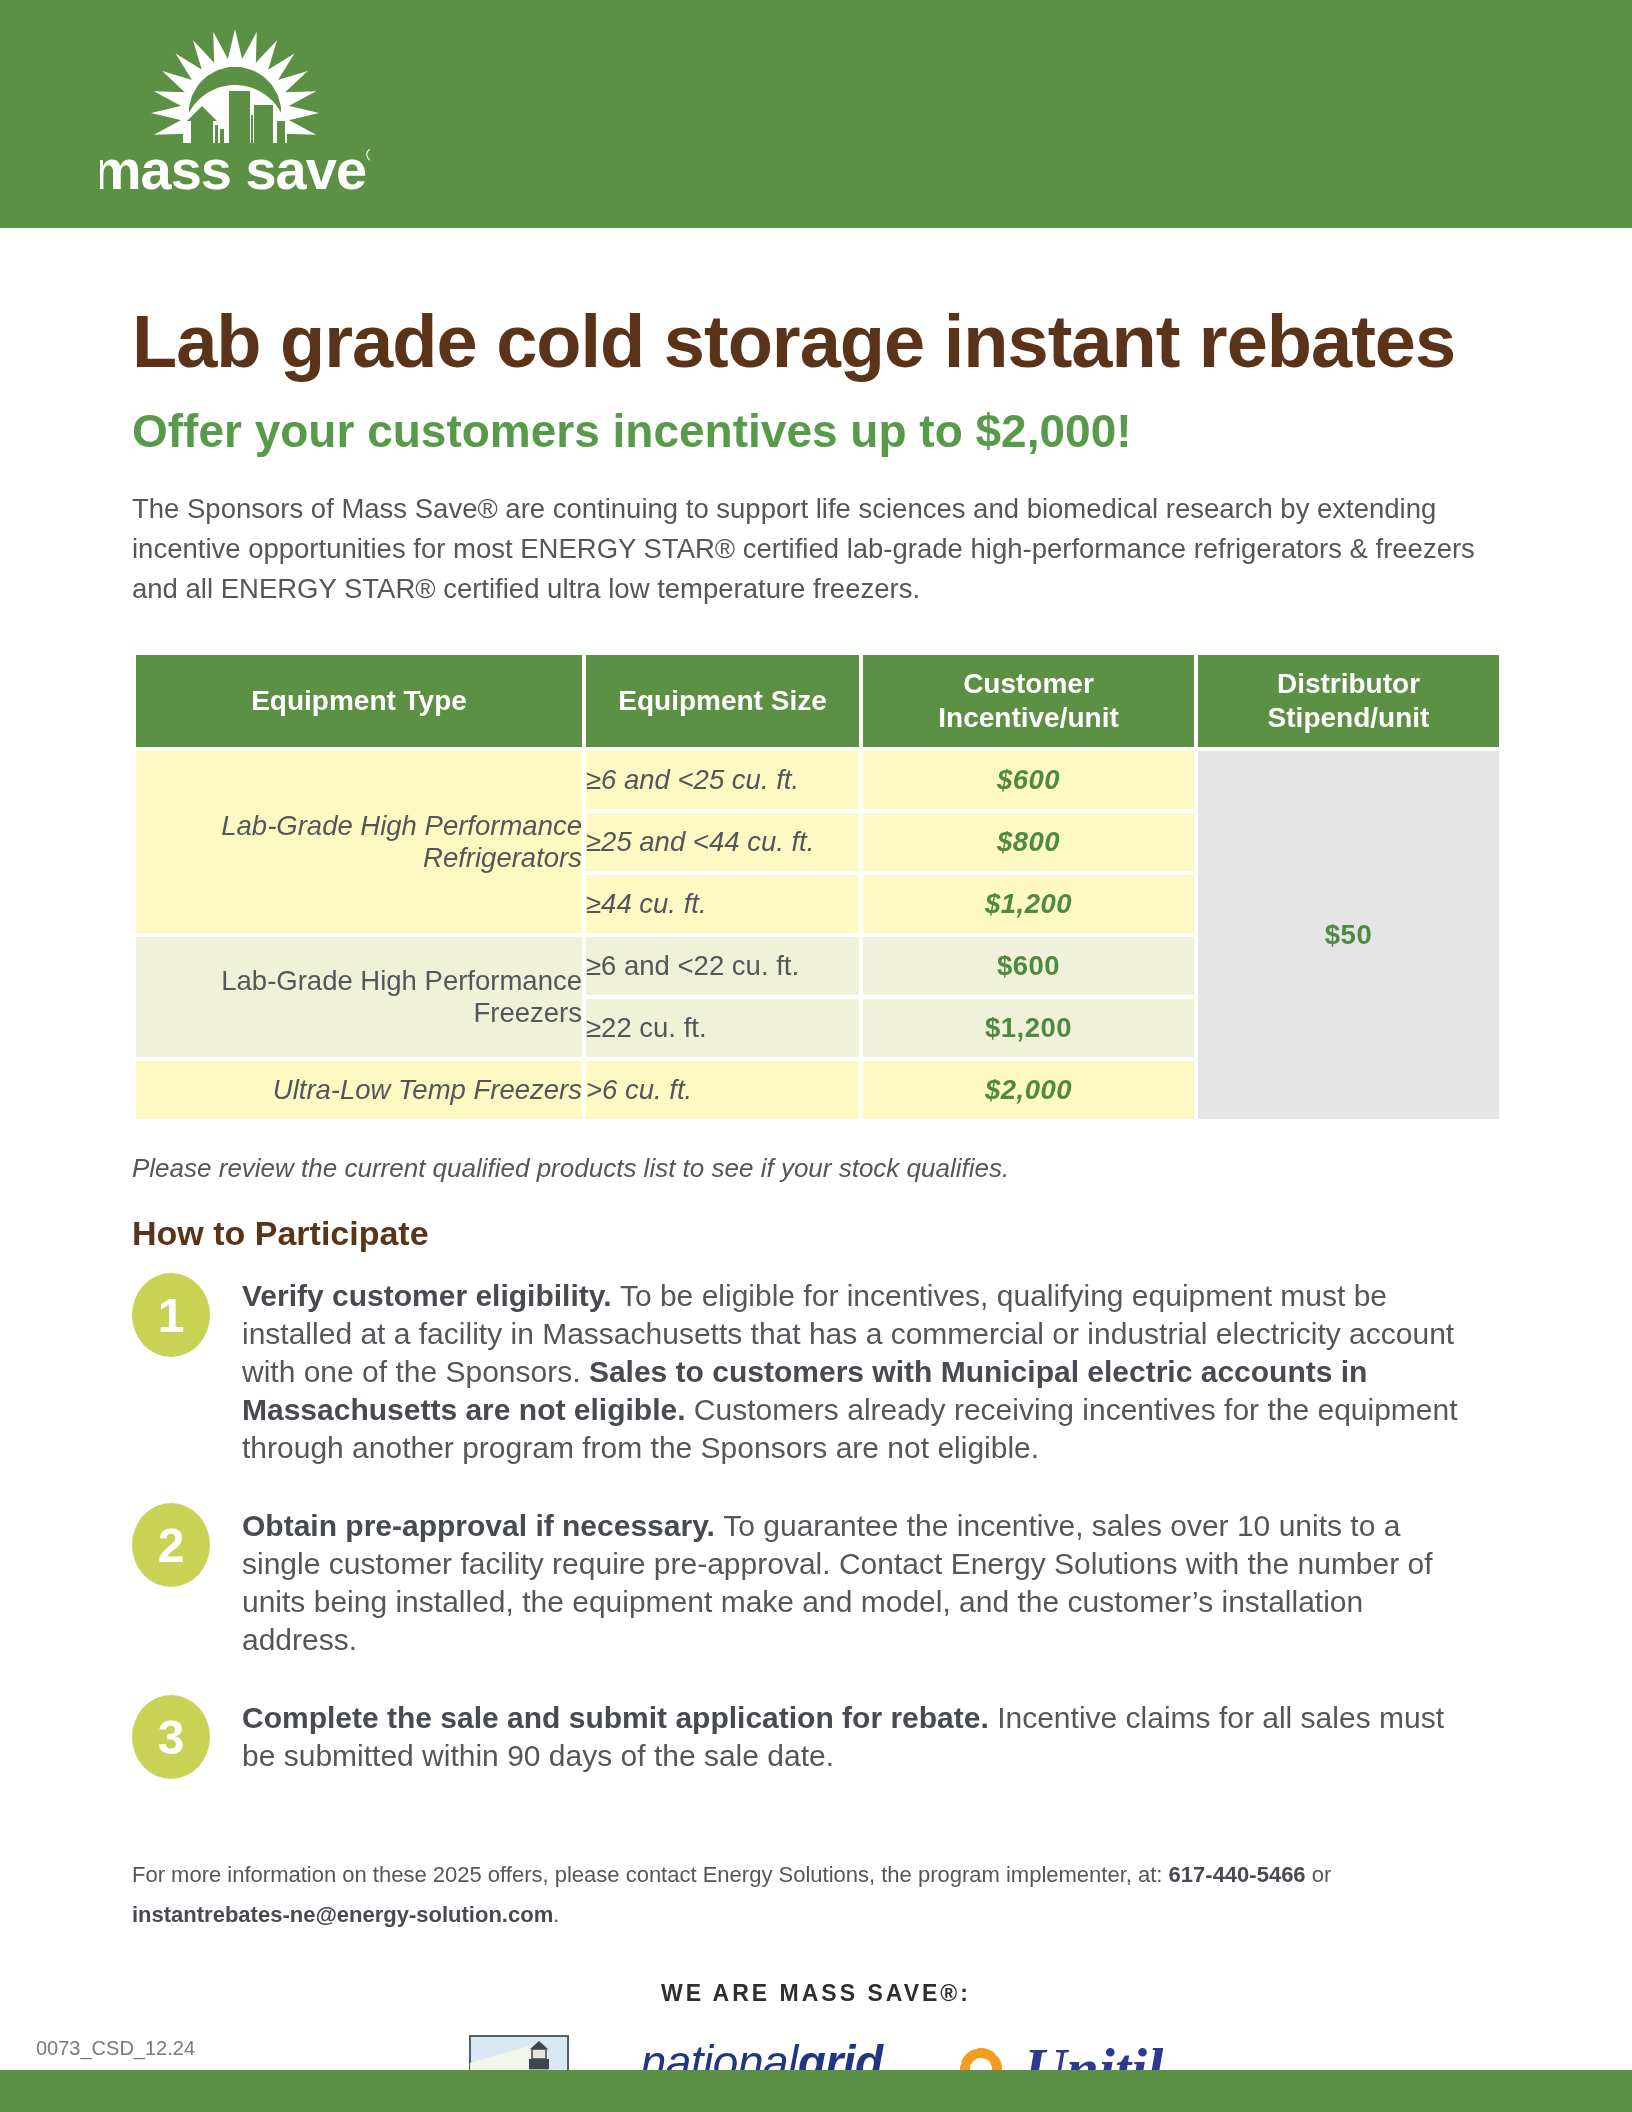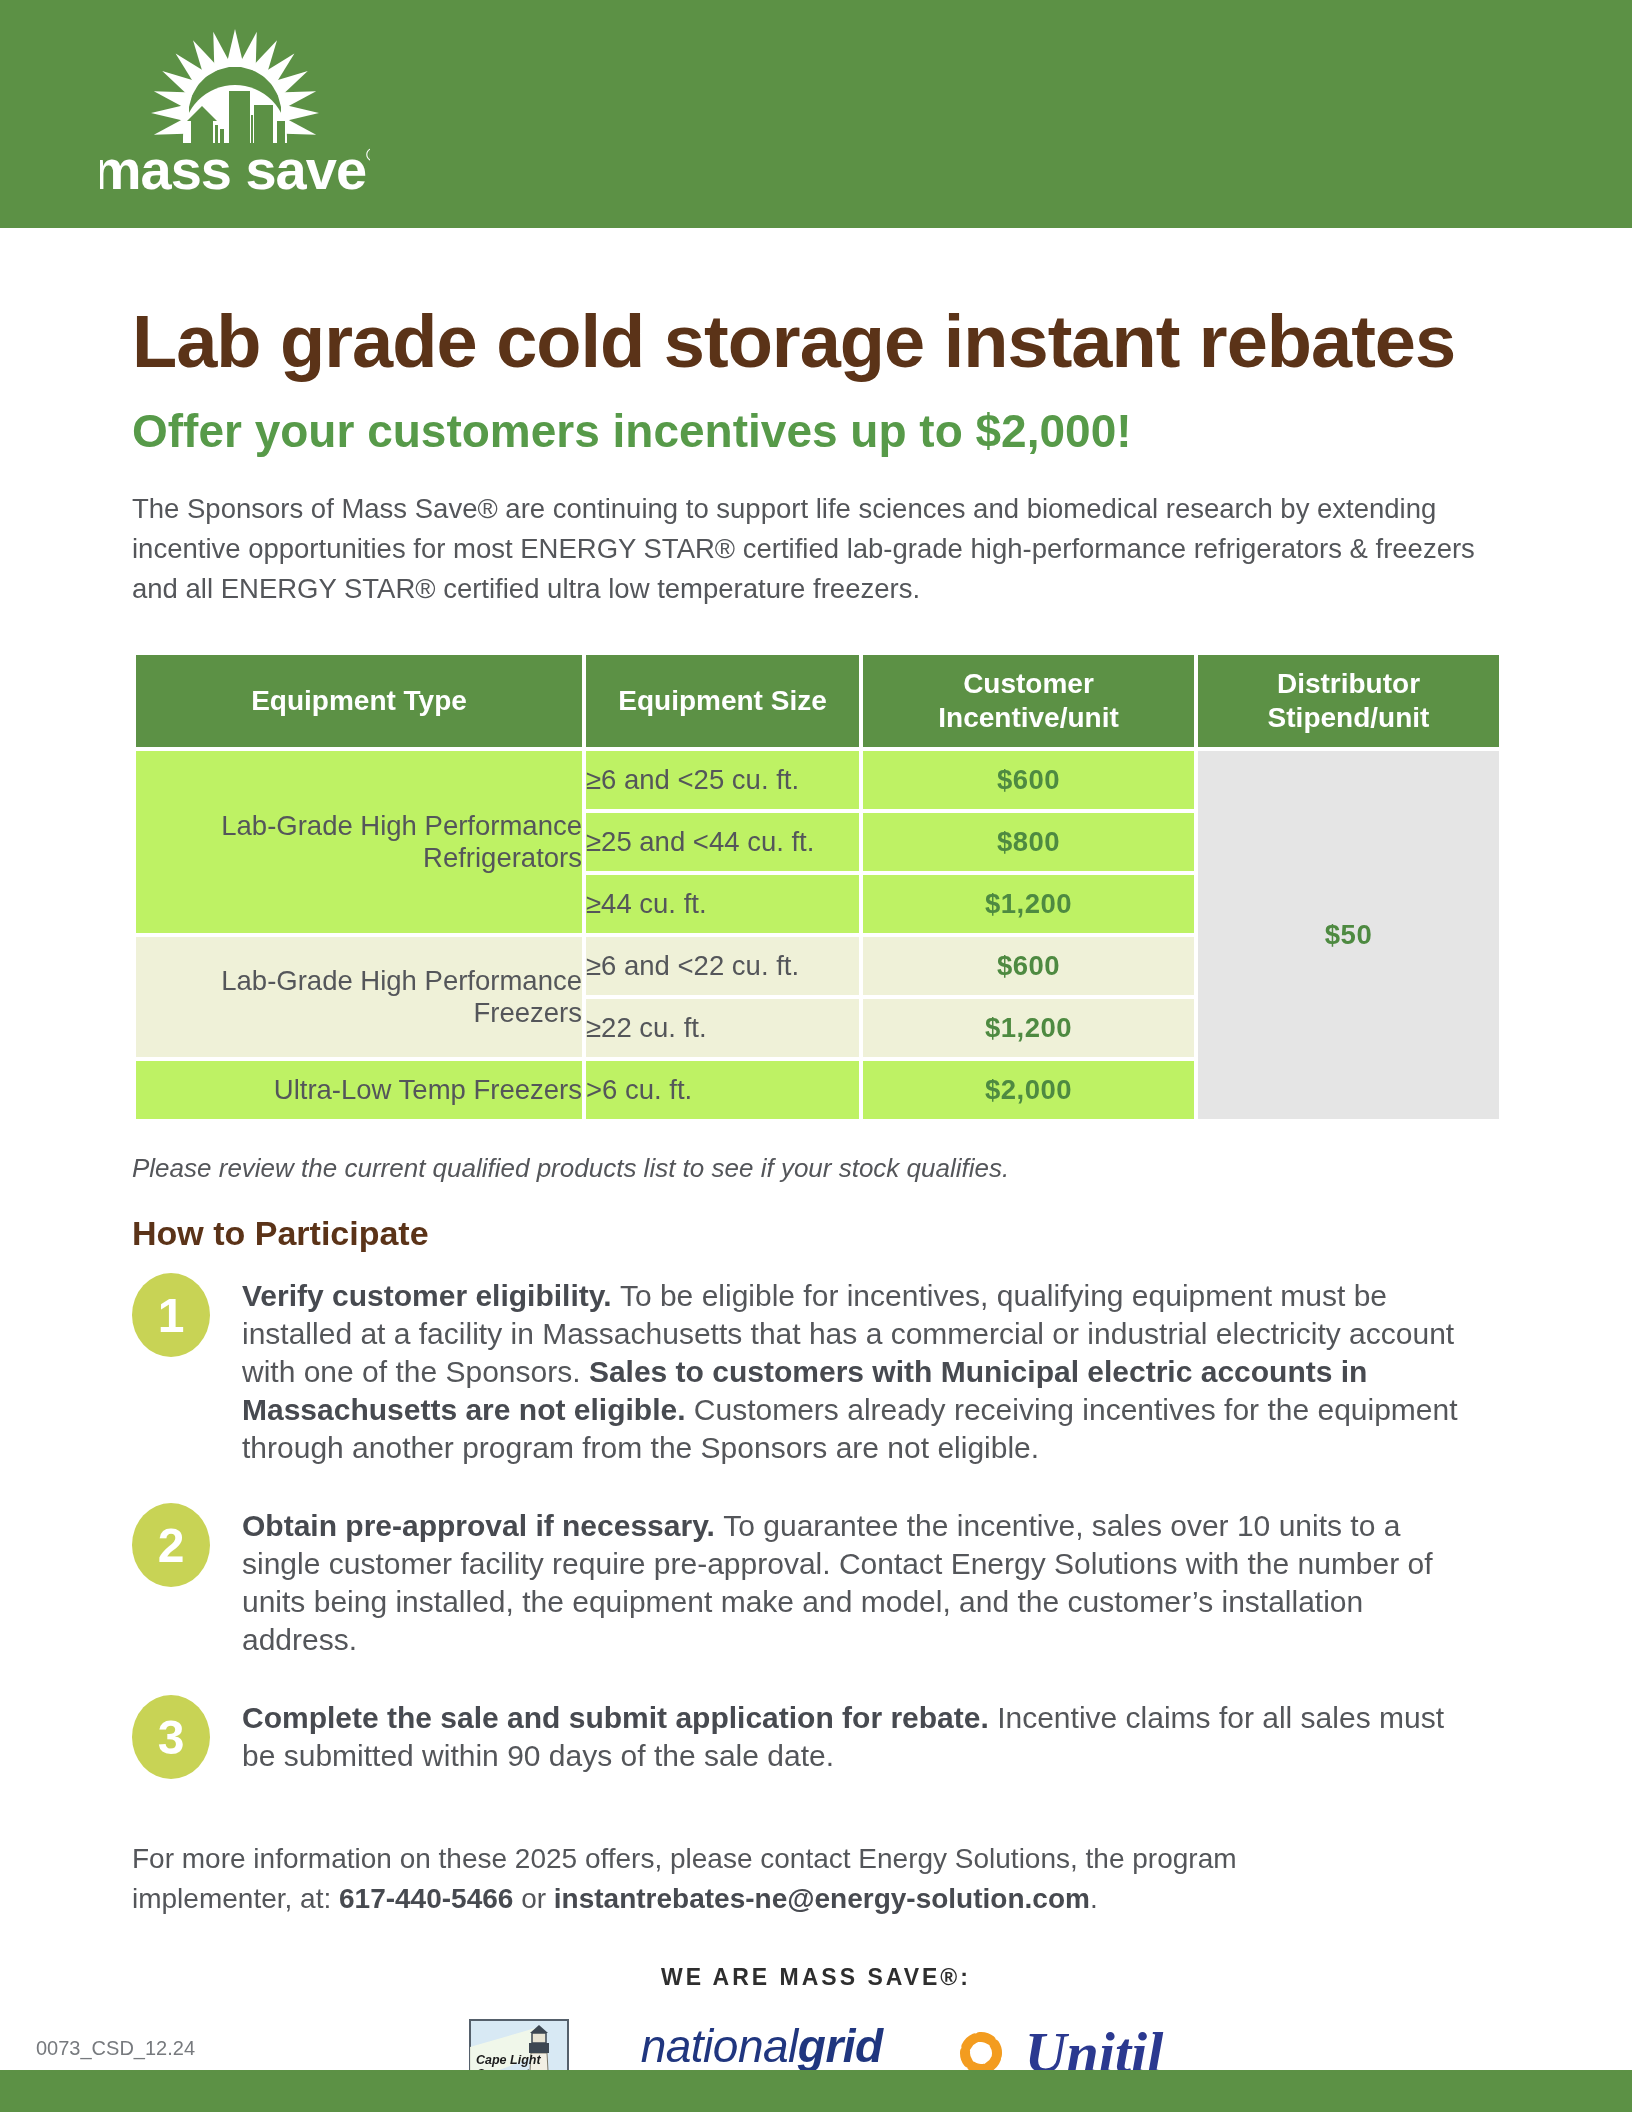--- a/index.html
+++ b/index.html
@@ -22,35 +22,35 @@
     text-align:center;vertical-align:middle;height:92px;border:4px solid #ffffff;padding:0 14px;
   }
   table.rebates td{
     border:4px solid #ffffff;font-size:27.5px;vertical-align:middle;height:58px;padding:0;
   }
   .col-type{width:450px;}.col-size{width:277px;}.col-inc{width:335px;}.col-stip{width:305px;}
   td.type{text-align:right;padding-left:26px;color:#54565a;}
   td.size{text-align:left;padding-left:28px;color:#54565a;}
   td.amount{text-align:center;font-weight:700;color:#4e8a41;letter-spacing:.5px;}
   td.stipend{text-align:center;font-weight:700;color:#4e8a41;background:#e5e5e5;letter-spacing:.5px;}
-  .g-dark{background:#bef264;}
+  .g-dark{background:#fef9c3;font-style:italic;}
   .g-light{background:#eff1d8;}
   p.note{margin:30px 0 0 0;font-style:italic;font-size:26px;color:#54565a;}
   h3.howto{margin:30px 0 0 0;font-size:34px;font-weight:700;color:#5b3318;}
   
   .steps{margin-top:20px;}
   .step{display:flex;gap:32px;margin-bottom:36px;}
   .step-circle{
     flex:0 0 auto;width:78px;height:84px;border-radius:50%;background:#c8d355;
     display:flex;align-items:center;justify-content:center;
     color:#ffffff;font-size:48px;font-weight:700;
   }
   .step-text{font-size:30px;line-height:38px;max-width:1240px;padding-top:4px;}
   .b{font-weight:700;color:#474a50;}
-  p.contact{margin:60px 0 0 0;font-size:28px;line-height:40px;max-width:1240px;}
+  p.contact{margin:76px 0 0 0;font-size:22px;line-height:40px;max-width:1240px;}
   
   .we-are{margin-top:45px;text-align:center;font-size:23px;font-weight:700;letter-spacing:3px;color:#2e2e2e;}
   .logos{margin-top:28px;display:flex;align-items:flex-start;justify-content:center;gap:72px;font-style:italic;}
   .ever{display:flex;align-items:center;font-size:48px;font-weight:700;color:#231f20;letter-spacing:1px;}
   .ever svg{margin:0 2px;position:relative;top:3px;}
   .ngrid{font-size:46px;color:#20367f;letter-spacing:-.5px;}
   .ngrid .grid{font-weight:700;}
   .unitil{display:flex;align-items:center;gap:18px;}
   .unitil .u-name{font-family:"Liberation Serif",serif;font-weight:700;font-size:58px;color:#2b3990;}
   .doc-code{position:absolute;left:36px;bottom:52px;font-size:20px;color:#777a7e;}

